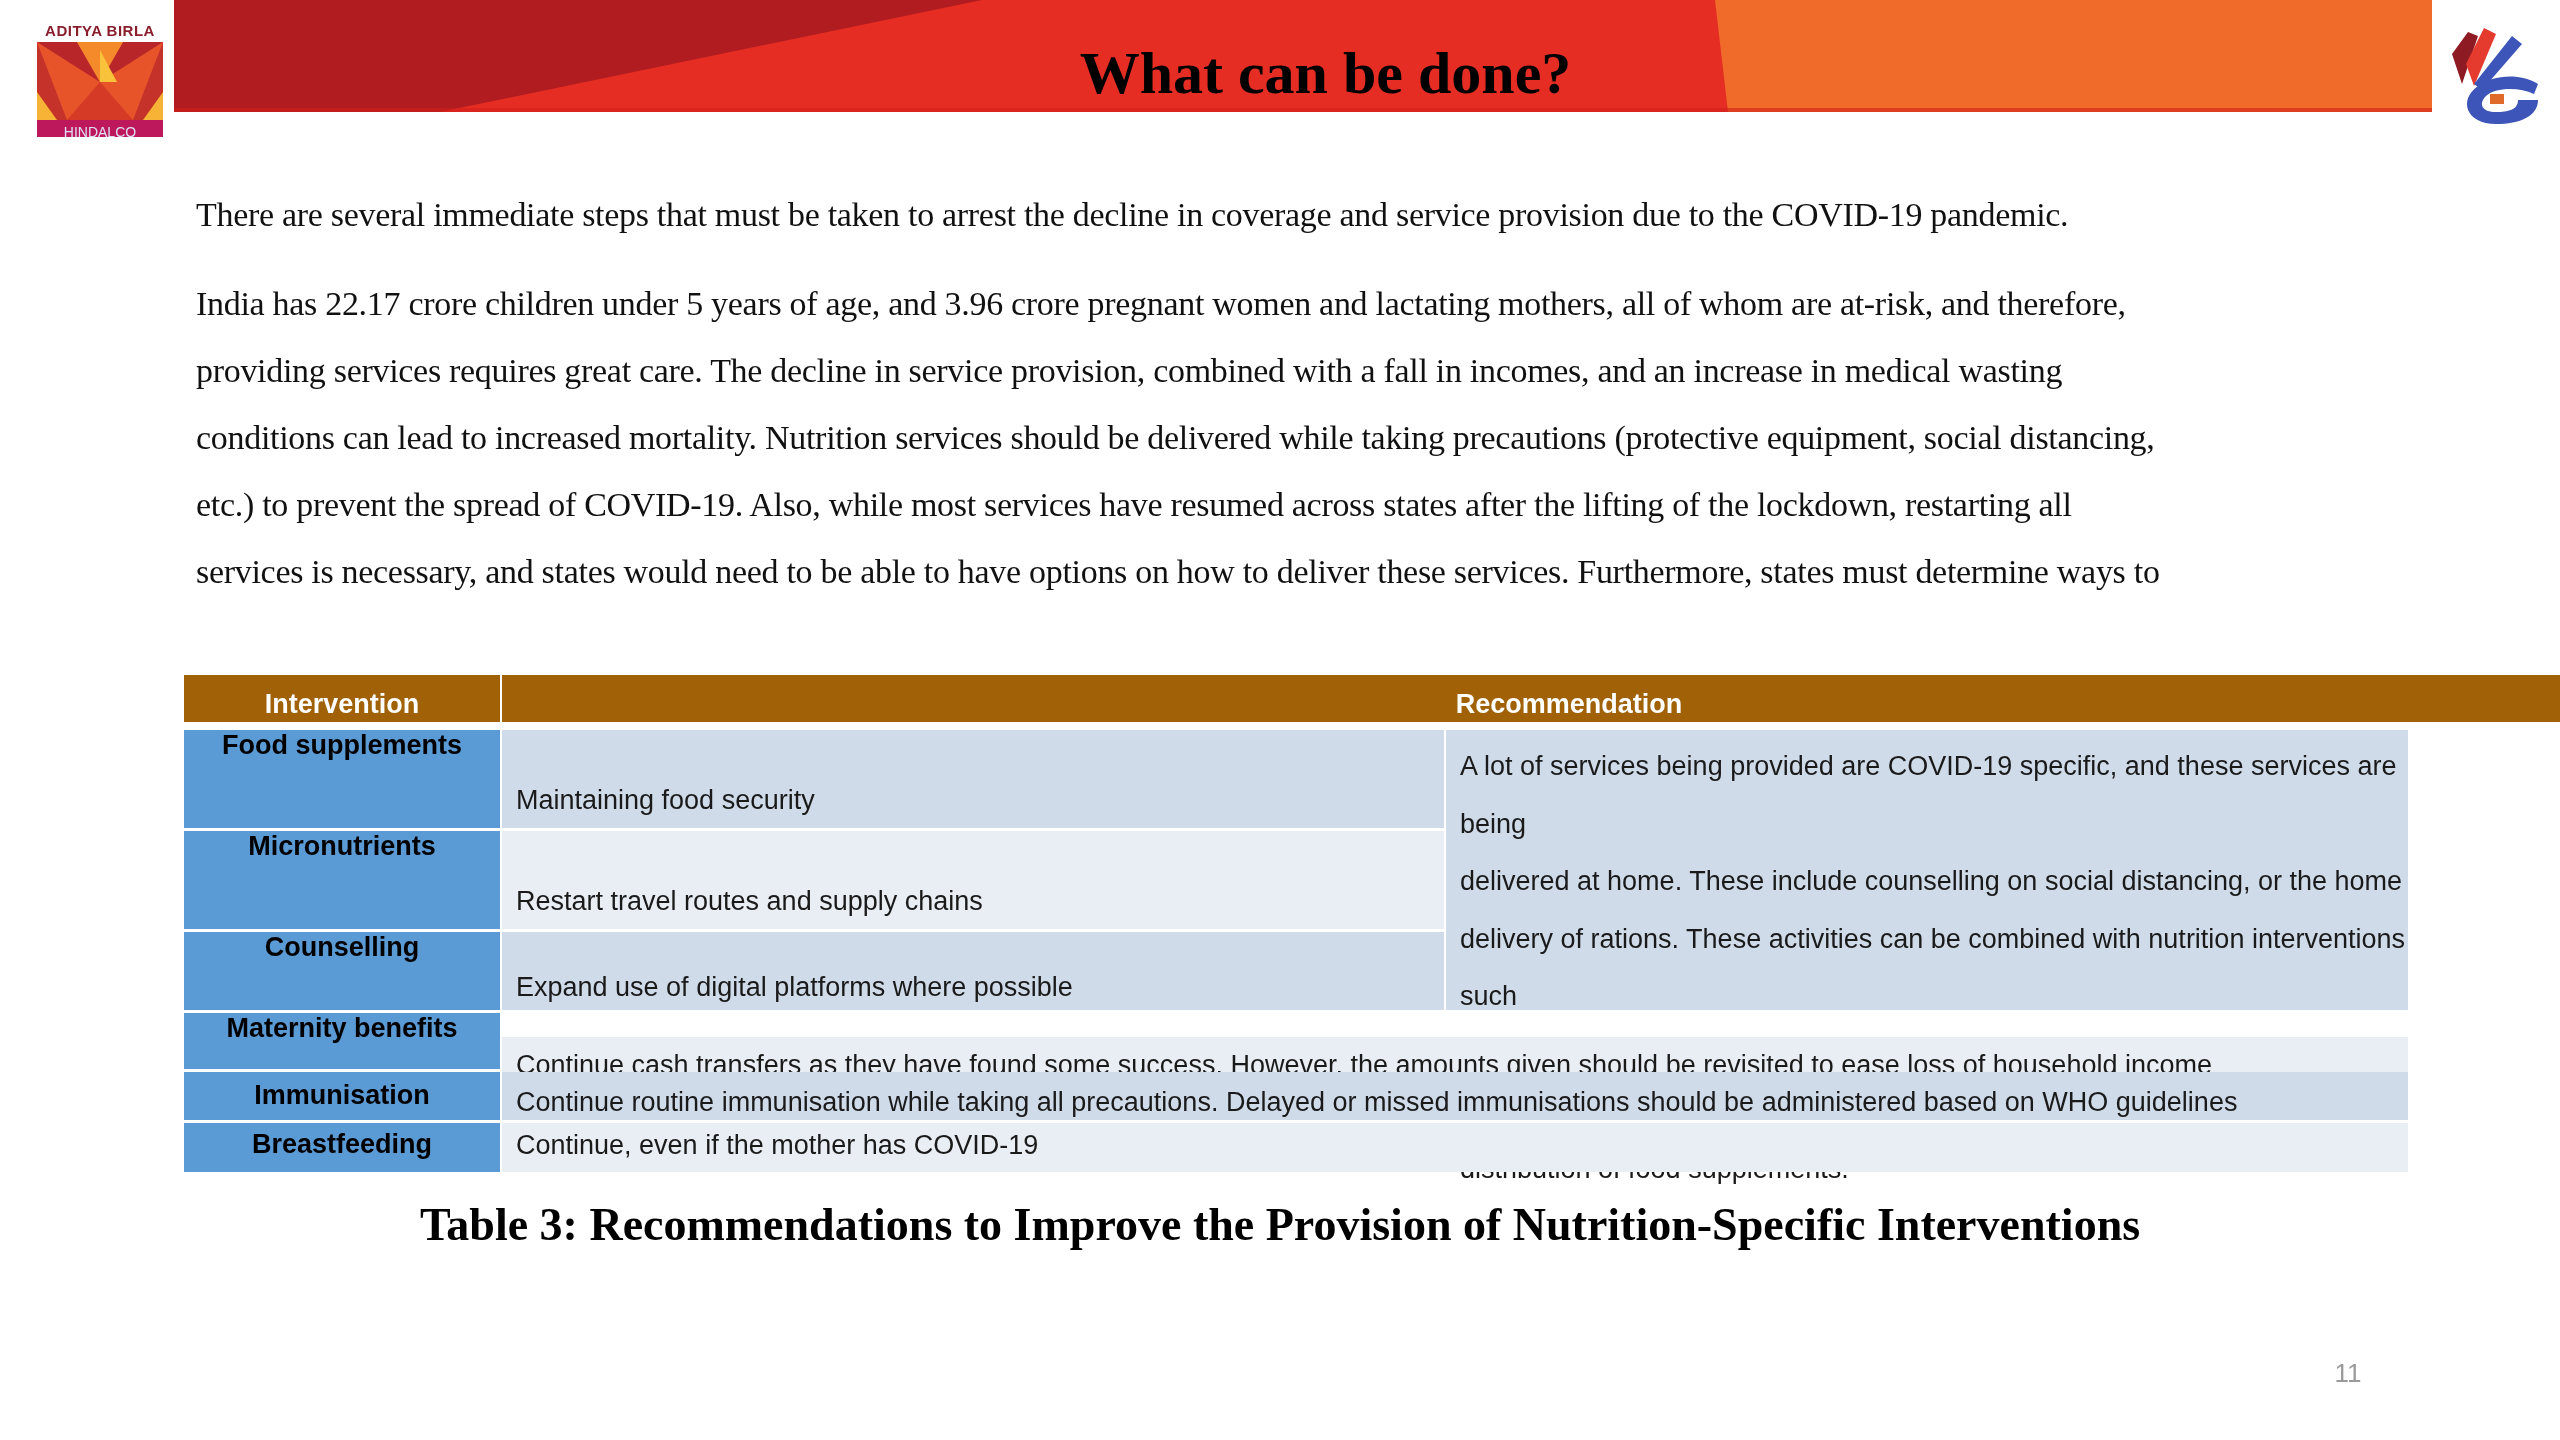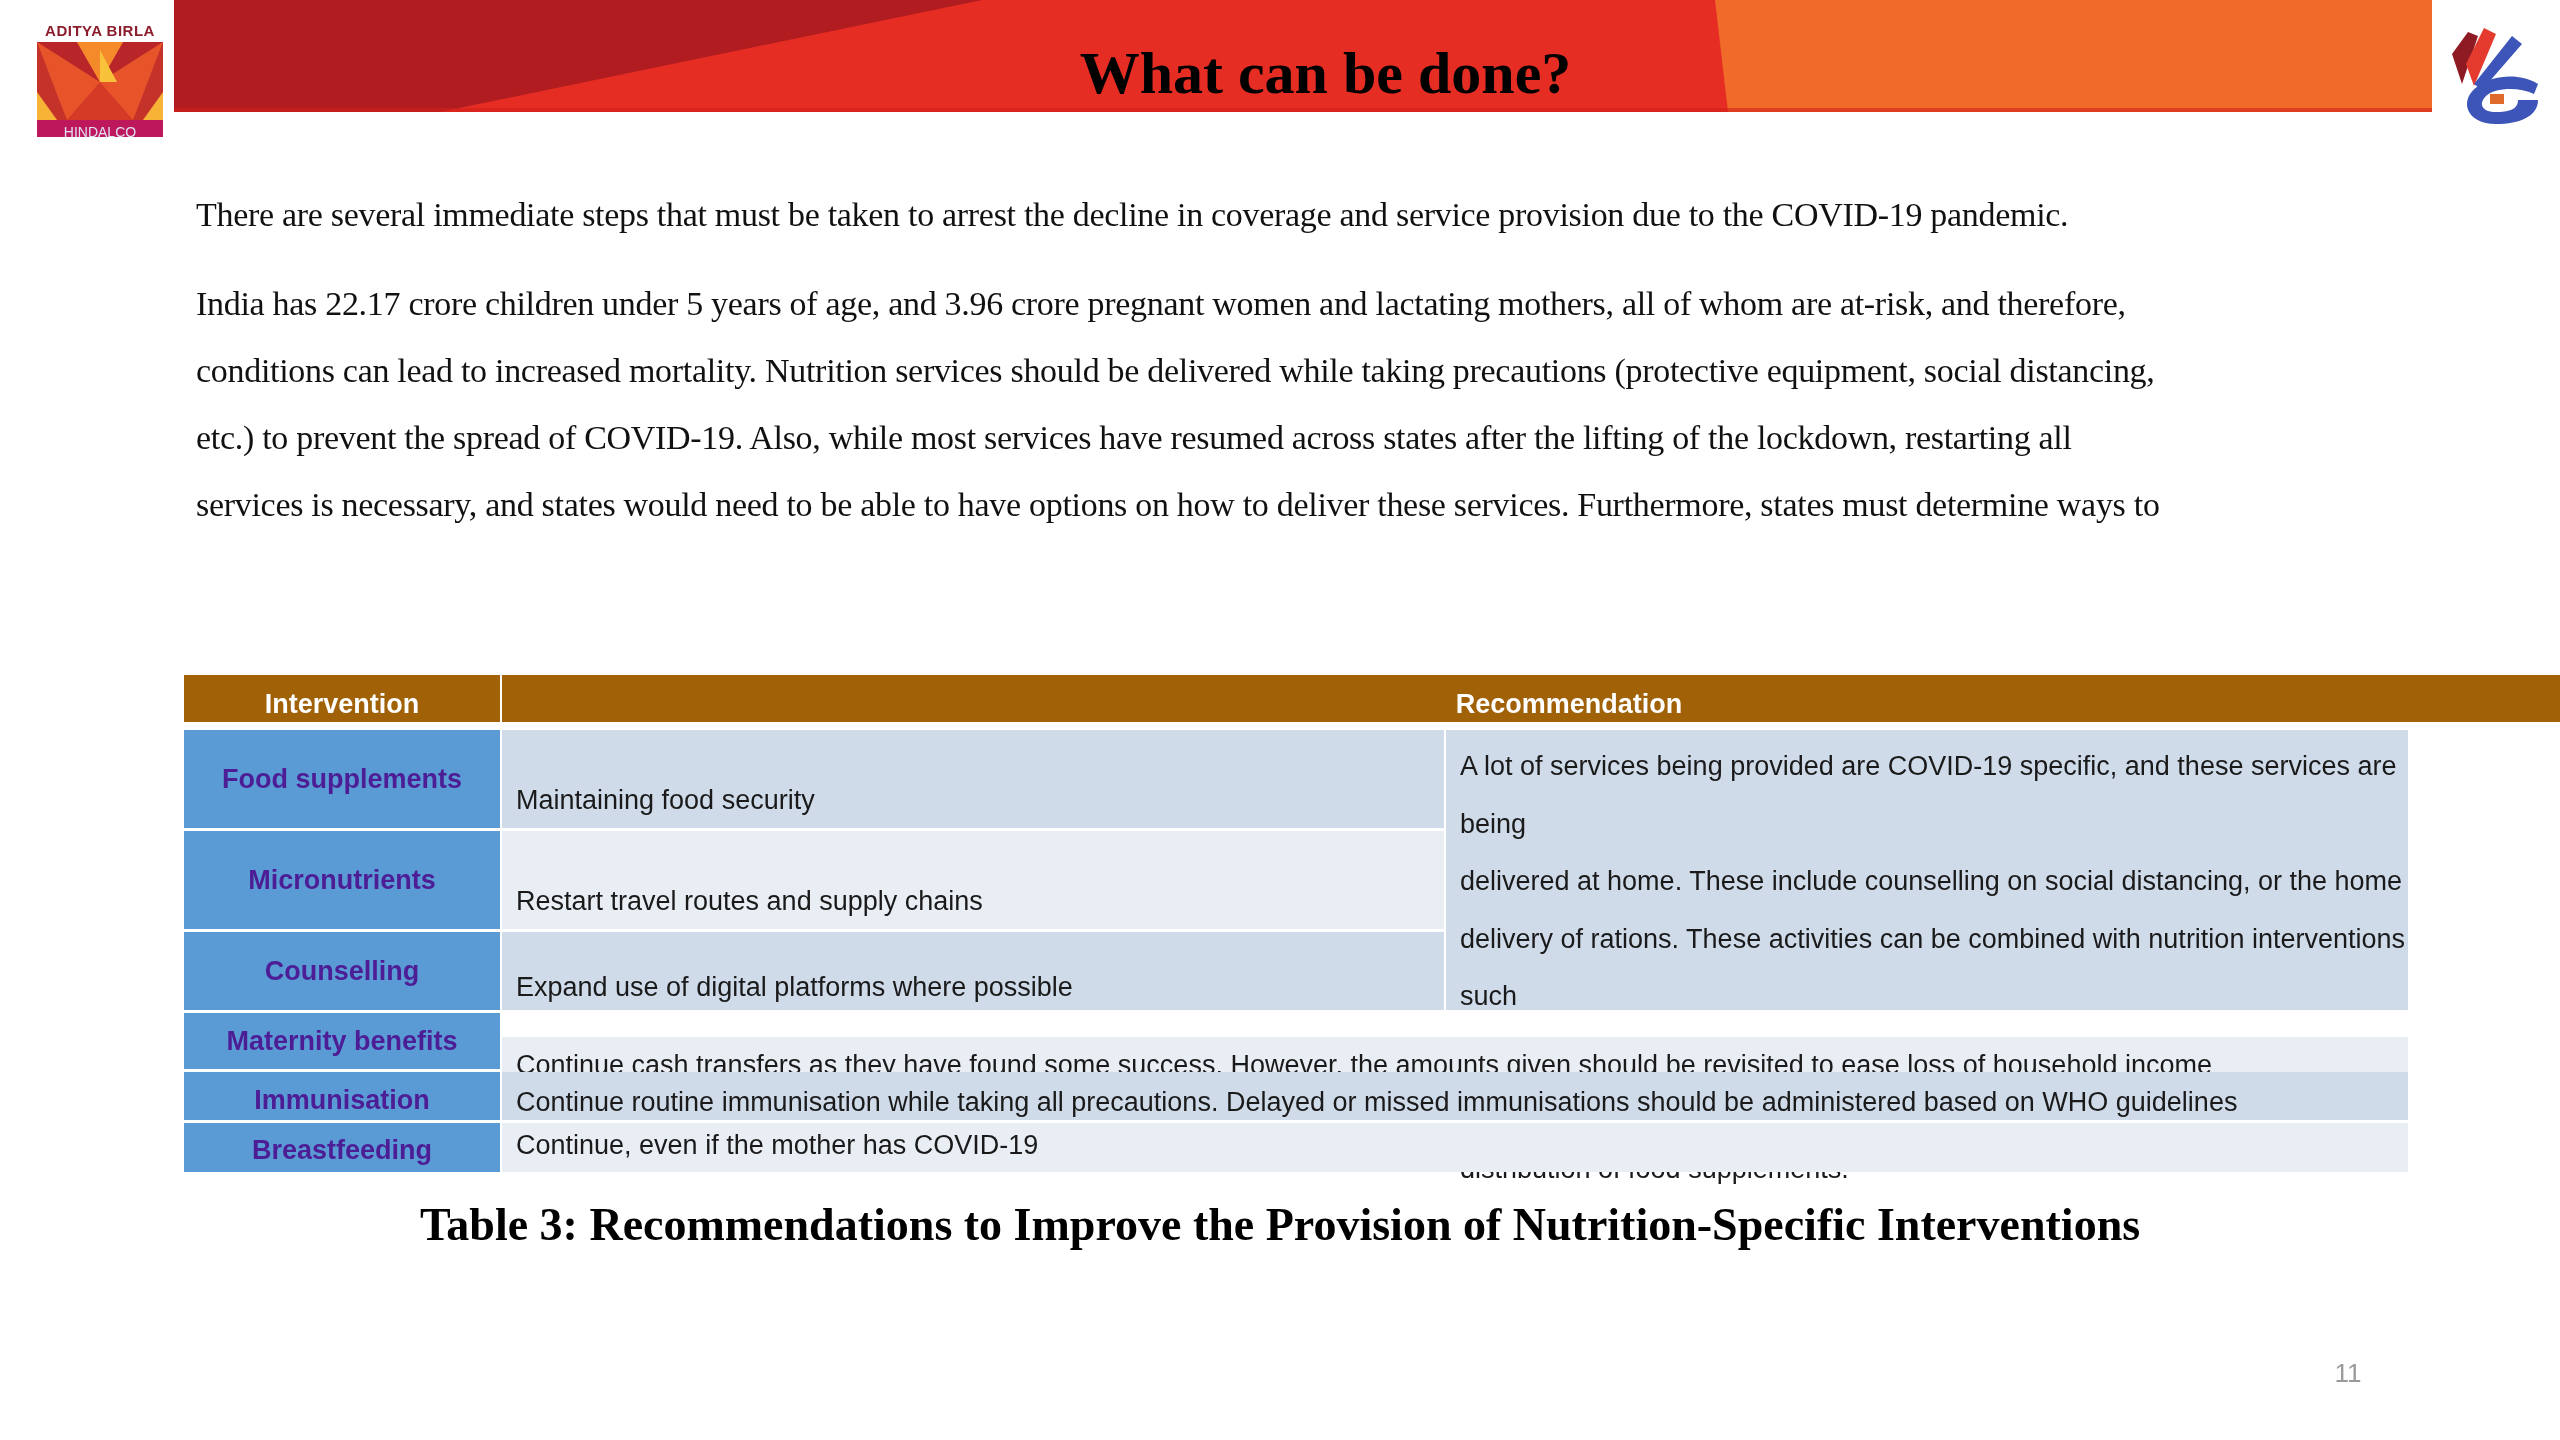--- a/index.html
+++ b/index.html
@@ -15,22 +15,22 @@
   .banner svg { position:absolute; left:0; top:0; }
   .banner .title { position:absolute; left:0; top:0; width:100%; height:112px; text-align:center;
          font-family:"Liberation Serif", serif; font-weight:bold; font-size:60px; line-height:146px; color:#000; }
   .logo-right { position:absolute; left:2448px; top:24px; width:96px; height:104px; }
   .para { position:absolute; left:196px; width:2220px; font-size:34px; color:#111; letter-spacing:-0.3px; }
   .p1 { top:192px; line-height:46px; }
   .p2 { top:270px; line-height:67px; }
   .table { position:absolute; left:184px; top:675px; width:2224px; }
   .cell { position:absolute; box-sizing:border-box; font-family:"Liberation Sans", sans-serif; }
   .hdr { background:#a16207; color:#fff; font-weight:bold; font-size:27px; text-align:center; }
-  .lab { background:#5b9bd5; color:#4c1d95; font-weight:bold; font-size:27px; text-align:center;
-         display:flex; align-items:center; justify-content:center; }
+  .lab { background:#5b9bd5; color:#000000; font-weight:bold; font-size:27px; text-align:center;
+         display:flex; justify-content:center; }
   .dark { background:#d0dbea; }
   .light { background:#e9edf4; }
   .txt { font-size:27px; color:#1a1a1a; padding-left:14px; }
   .caption { position:absolute; left:0; width:2560px; top:1198px; text-align:center;
          font-weight:bold; font-size:46px; color:#000; }
   .pagenum { position:absolute; left:2318px; top:1358px; width:60px; text-align:center;
          font-family:"Liberation Sans", sans-serif; font-size:26px; color:#9a9a9a; }
 </style>
 </head>
 <body>
@@ -66,20 +66,21 @@
   <polygon points="4,30 20,8 30,12 14,60" fill="#8e1b24"></polygon>
   <polygon points="18,40 36,4 48,10 26,62" fill="#e53b2f"></polygon>
   <polygon points="26,60 64,12 74,20 34,66" fill="#3d55b8"></polygon>
   <path d="M30,62 C10,76 18,100 48,100 C72,100 90,92 90,76 L70,76 C70,86 60,88 48,88 C34,88 30,80 38,72 C46,64 70,62 86,70 L90,60 C70,48 44,52 30,62 Z" fill="#3d55b8"></path>
   <rect x="42" y="70" width="14" height="10" fill="#e06a2a"></rect>
 </svg>
 
 <div class="para p1">There are several immediate steps that must be taken to arrest the decline in coverage and service provision due to the COVID-19 pandemic.</div>
 <div class="para p2">
   <div>India has 22.17 crore children under 5 years of age, and 3.96 crore pregnant women and lactating mothers, all of whom are at-risk, and therefore,</div>
+  <div>providing services requires great care. The decline in service provision, combined with a fall in incomes, and an increase in medical wasting</div>
   <div>conditions can lead to increased mortality. Nutrition services should be delivered while taking precautions (protective equipment, social distancing,</div>
   <div>etc.) to prevent the spread of COVID-19. Also, while most services have resumed across states after the lifting of the lockdown, restarting all</div>
   <div>services is necessary, and states would need to be able to have options on how to deliver these services. Furthermore, states must determine ways to</div>
 </div>
 
 <div class="table">
   <div class="cell hdr" style="left:0;top:0;width:316px;height:47px;line-height:58px;">Intervention</div>
   <div class="cell hdr" style="left:318px;top:0;width:2134px;height:47px;line-height:58px;">Recommendation</div>
 
   <div class="cell lab" style="left:0;top:55px;width:316px;height:98px;">

